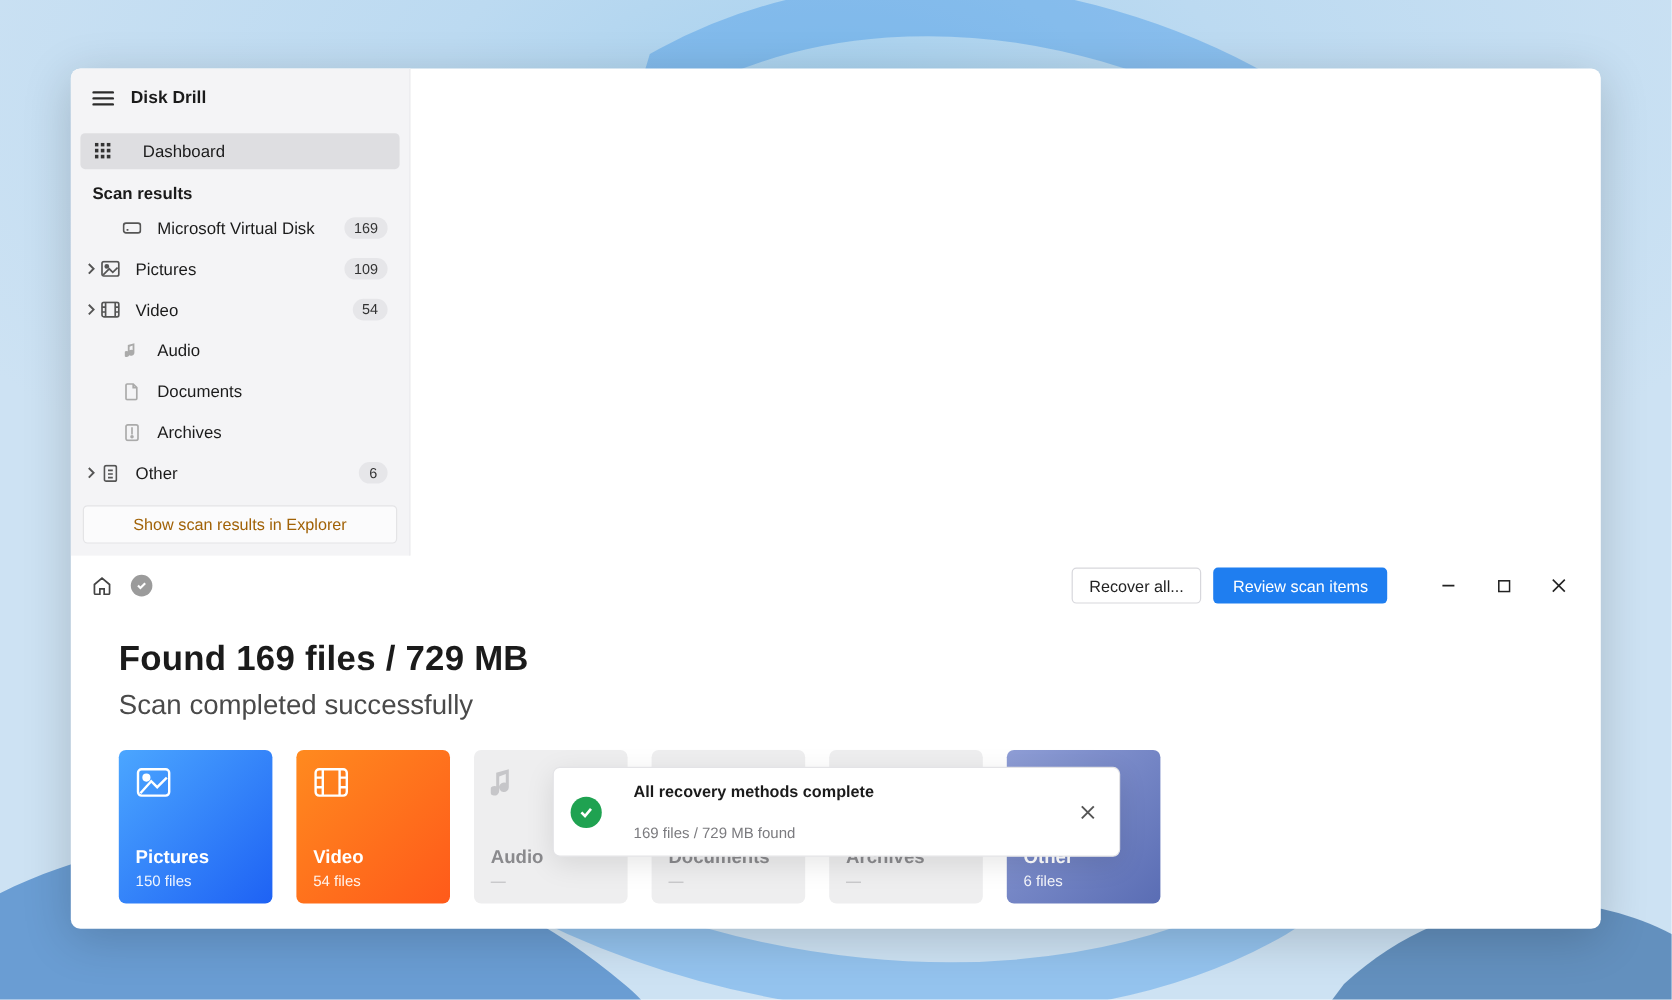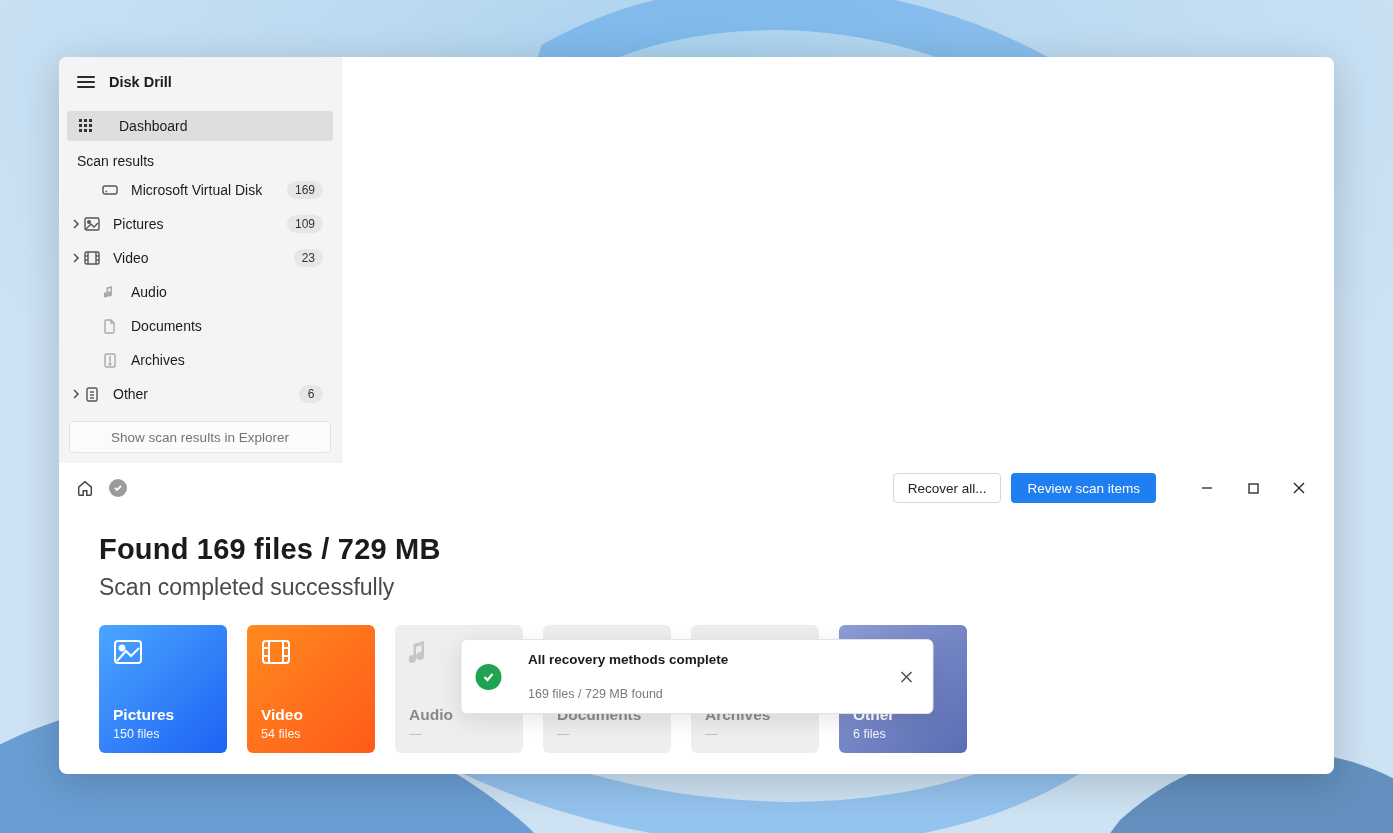--- a/index.html
+++ b/index.html
@@ -27,34 +27,34 @@
   .hamburger span { display:block; height:2px; background:#2b2b2b; border-radius:1px;}
   .app-title { font-size: 14.5px; font-weight: 600; color: #1b1b1b;}
   .sb-item, .sb-item-chev {
     display: flex; align-items: center; padding: 0 18px; height: 34px; font-size: 14px; color: #1b1b1b;
     cursor: pointer; position: relative;
   }
   .sb-dash {
     margin: 4px 8px 6px 8px; height: 30px; background: #dedee1; border-radius: 4px;
     display:flex; align-items:center; padding: 0 10px; gap:12px; font-size:14px; color:#1b1b1b;text-align:center;
   }
-  .sb-section { padding: 6px 18px 4px 18px; font-size: 14px; font-weight:400; color:#1b1b1b;}
+  .sb-section { padding: 6px 18px 4px 18px; font-size: 14px; font-weight:700; color:#1b1b1b;}
   .sb-chev { width:14px; display:flex; align-items:center; justify-content:center; color:#555;}
   .sb-icon { width:18px; display:flex; align-items:center; justify-content:center; margin-right:12px; color:#555;}
   .sb-label { flex:1; }
   .sb-badge {
     background:#e6e6e9; color:#333; border-radius:10px; min-width:24px; padding:2px 8px;
     font-size:12px; text-align:center;
   }
   .sb-item-chev { padding-left: 10px;}
   .sb-item-plain { padding-left: 42px;}
   .sb-bottom { margin-top:auto; padding: 10px;}
   .sb-explorer-btn {
     width: 100%; background: #fbfbfc; border:1px solid #e4e4e6; border-radius:4px;
-    height: 32px; font-size: 13.5px; color:#737373; cursor:pointer;
+    height: 32px; font-size: 13.5px; color:#a16207; cursor:pointer;
   }
 
   .main { flex:1; position:relative; display:flex; flex-direction:column;}
   .top-bar {
     height: 50px; display:flex; align-items:center; padding: 0 12px; gap:10px;
   }
   .home-btn, .check-btn { width:28px; height:28px; display:flex; align-items:center; justify-content:center; cursor:pointer; color:#444; border-radius:4px;}
   .check-btn { background:#9b9b9b; width:18px; height:18px; border-radius:50%;}
   .top-spacer { flex:1; }
   .btn-outline {
@@ -177,21 +177,21 @@
             <rect x="1" y="1" width="14" height="12" rx="1.5"></rect>
             <line x1="4" y1="1" x2="4" y2="13"></line>
             <line x1="12" y1="1" x2="12" y2="13"></line>
             <line x1="1" y1="5" x2="4" y2="5"></line>
             <line x1="1" y1="9" x2="4" y2="9"></line>
             <line x1="12" y1="5" x2="15" y2="5"></line>
             <line x1="12" y1="9" x2="15" y2="9"></line>
           </svg>
       </span>
       <span class="sb-label">Video</span>
-      <span class="sb-badge">23</span>
+      <span class="sb-badge">54</span>
     </div>
 
     <div class="sb-item sb-item-plain">
       <span class="sb-icon">
         <svg width="12" height="14" viewBox="0 0 12 14" fill="#aaa">
             <path d="M8 1v8a2.5 2.5 0 1 1-1.5-2.3V3L4 4v6a2.5 2.5 0 1 1-1.5-2.3V2.5L8 1z"></path>
           </svg>
       </span>
       <span class="sb-label">Audio</span>
     </div>

